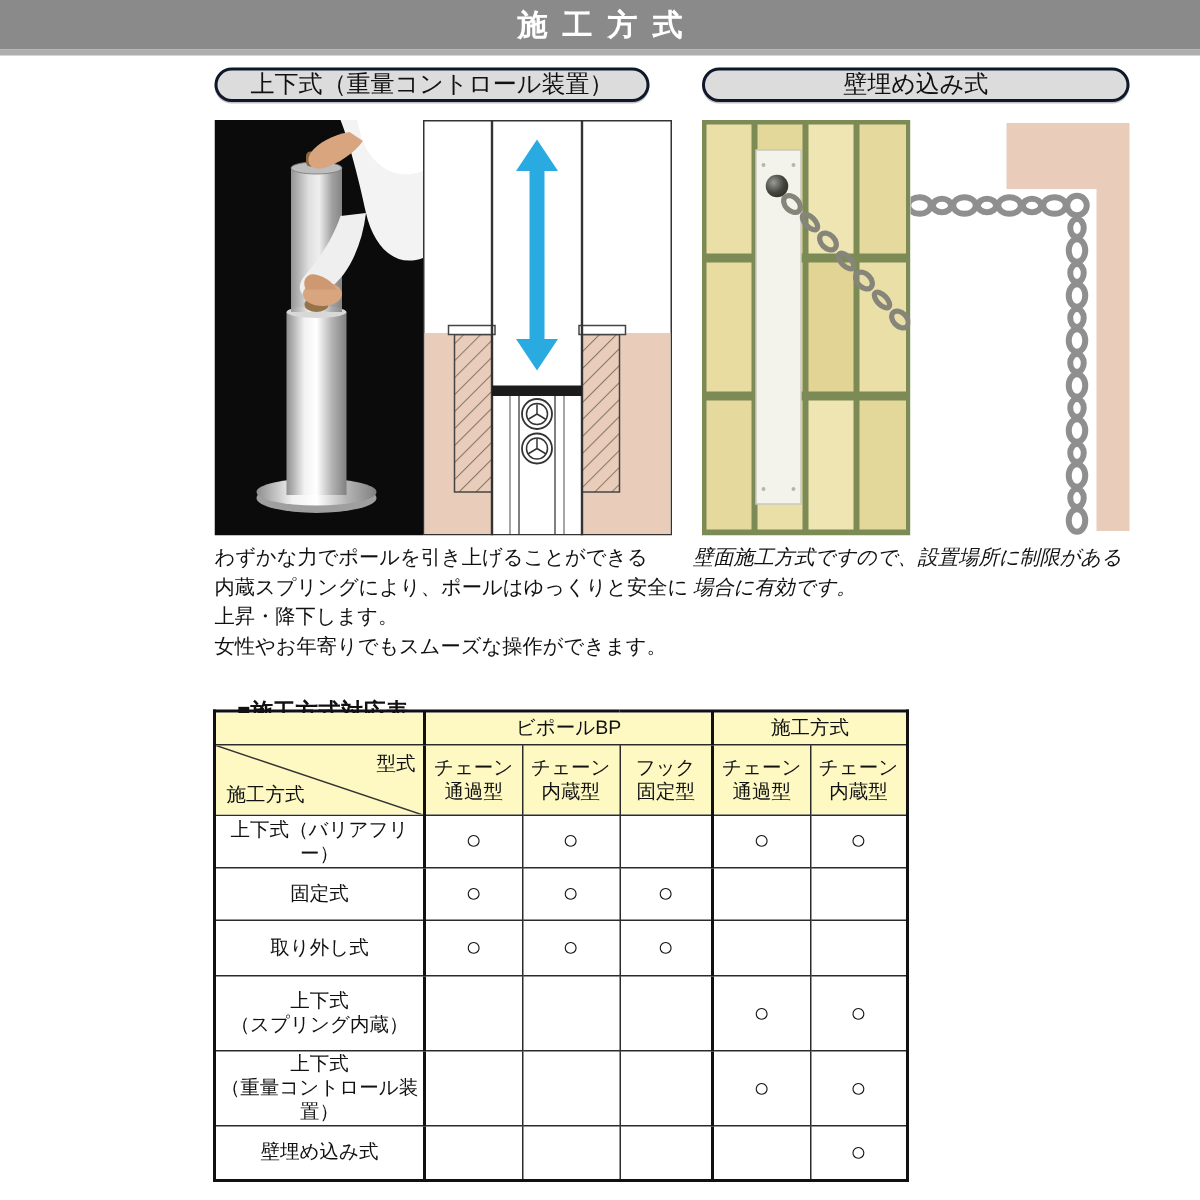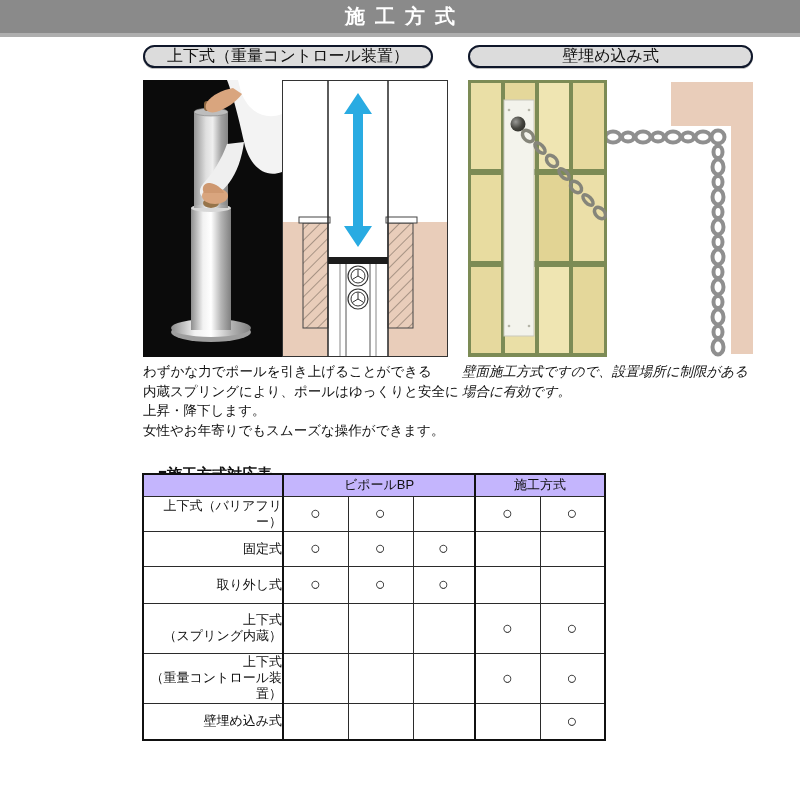--- a/index.html
+++ b/index.html
@@ -49,25 +49,25 @@
   .table-wrap { position:absolute; left:142px; top:473px; }
   table.comp {
     border-collapse:collapse; table-layout:fixed; width:462px;
     border:2px solid #111; font-size:13px;
   }
   table.comp th, table.comp td {
     border:1px solid #2b2b2b; padding:0; box-sizing:border-box;
     font-weight:normal; color:#111; overflow:hidden;
   }
   .bL2 { border-left-width:2px !important; border-left-color:#111 !important; }
-  .hd  { background:#c4b5fd; }
+  .hd  { background:#fef9c3; }
   th.group { font-size:13px; text-align:center; }
   th.colhead { font-size:13px; text-align:center; white-space:pre-line; line-height:16px; }
   td.rowlabel {
-    text-align:right; padding:2px 4px 2px 7px; font-size:13px;
+    text-align:center; padding:2px 4px 2px 7px; font-size:13px;
     white-space:pre-line; line-height:16px;
   }
   td.mark { text-align:center; font-size:18px; color:#1a1a1a; }
   th.diag { position:relative; }
   th.diag svg { position:absolute; left:0; top:0; }
   th.diag .lbl-type   { position:absolute; top:3px; right:5px; font-size:13px; }
   th.diag .lbl-method { position:absolute; bottom:4px; left:7px; font-size:13px; }
 </style>
 </head>
 <body>
@@ -260,20 +260,39 @@
         <col style="width:62px">
           <col style="width:65px">
           <col style="width:65px">
       </colgroup>
       <tbody>
           <tr style="height:22px">
         <th class="hd"></th>
         <th class="hd group bL2" colspan="3">ビポールBP</th>
         <th class="hd group bL2" colspan="2">施工方式</th>
       </tr>
+      <tr style="height:47px">
+        <th class="hd diag">
+          <svg width="140" height="47">
+            <line x1="0" y1="0" x2="140" y2="47" stroke="#333" stroke-width="1"></line>
+          </svg>
+          <span class="lbl-type">型式</span>
+          <span class="lbl-method">施工方式</span>
+        </th>
+        <th class="hd colhead bL2">チェーン
+通過型</th>
+        <th class="hd colhead">チェーン
+内蔵型</th>
+        <th class="hd colhead">フック
+固定型</th>
+        <th class="hd colhead bL2">チェーン
+通過型</th>
+        <th class="hd colhead">チェーン
+内蔵型</th>
+      </tr>
       <tr style="height:35px">
         <td class="rowlabel">上下式（バリアフリー）</td>
         <td class="mark bL2">○</td>
         <td class="mark">○</td>
         <td class="mark"></td>
         <td class="mark bL2">○</td>
         <td class="mark">○</td>
       </tr>
       <tr style="height:35px">
         <td class="rowlabel">固定式</td>

